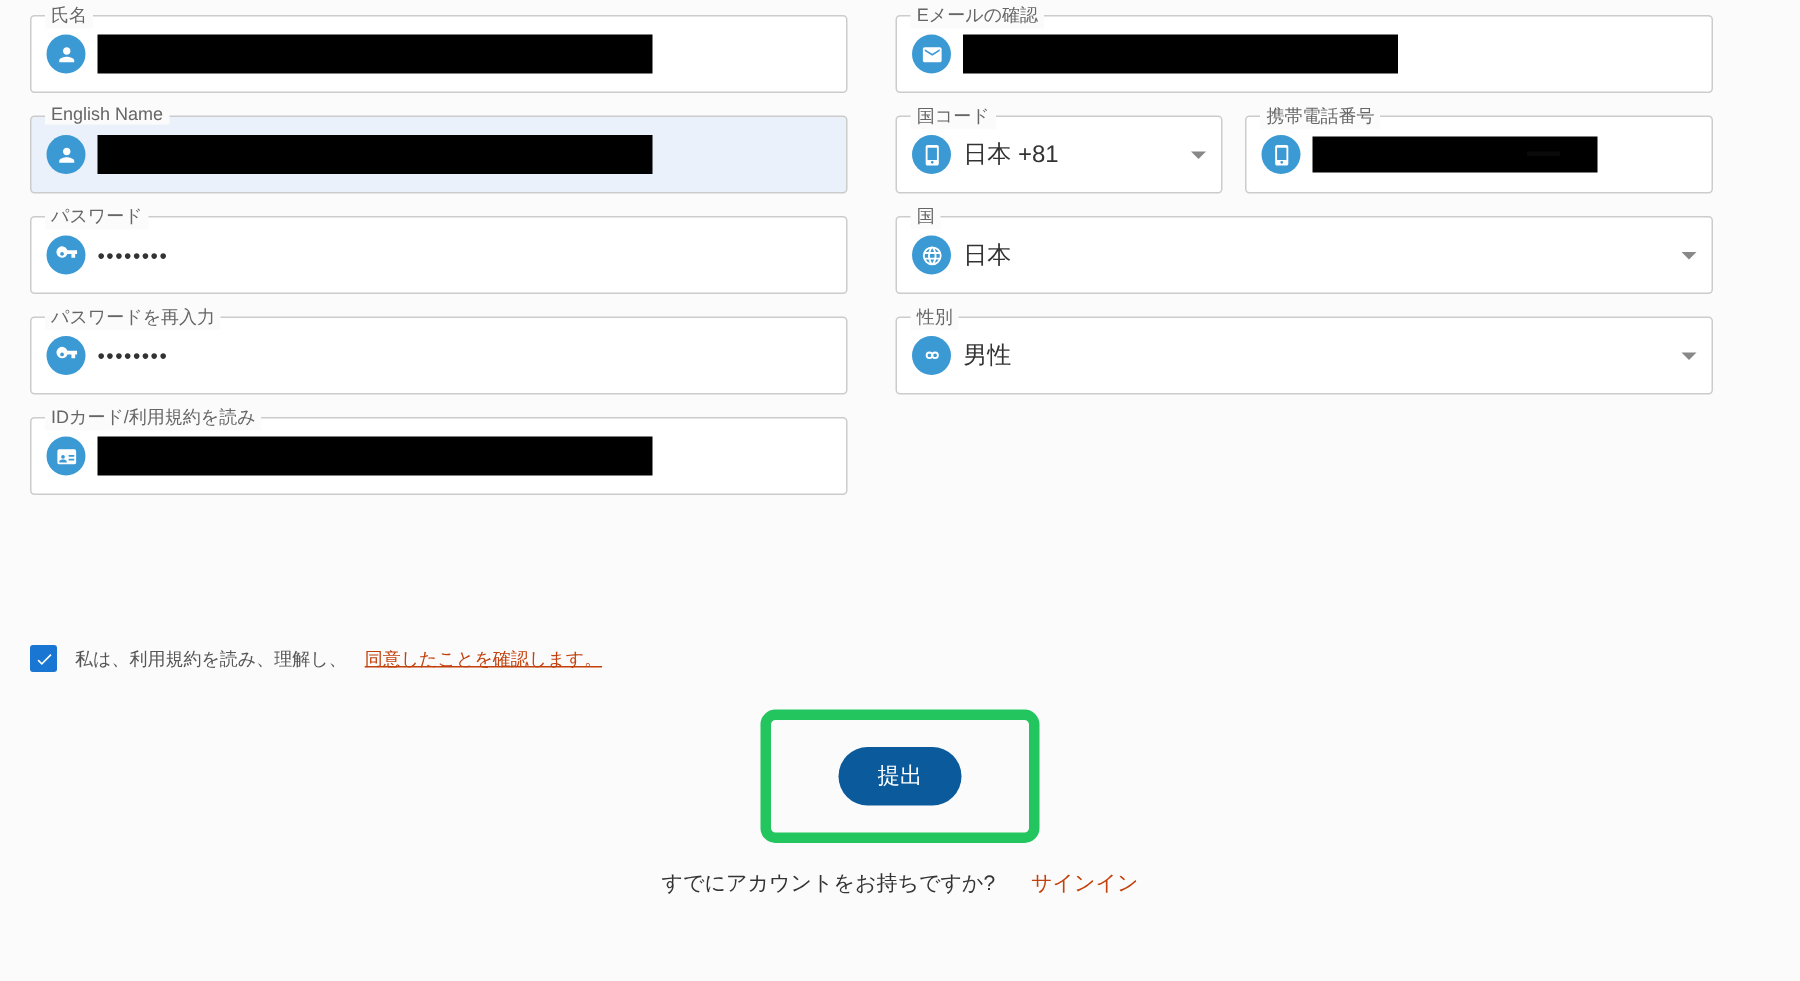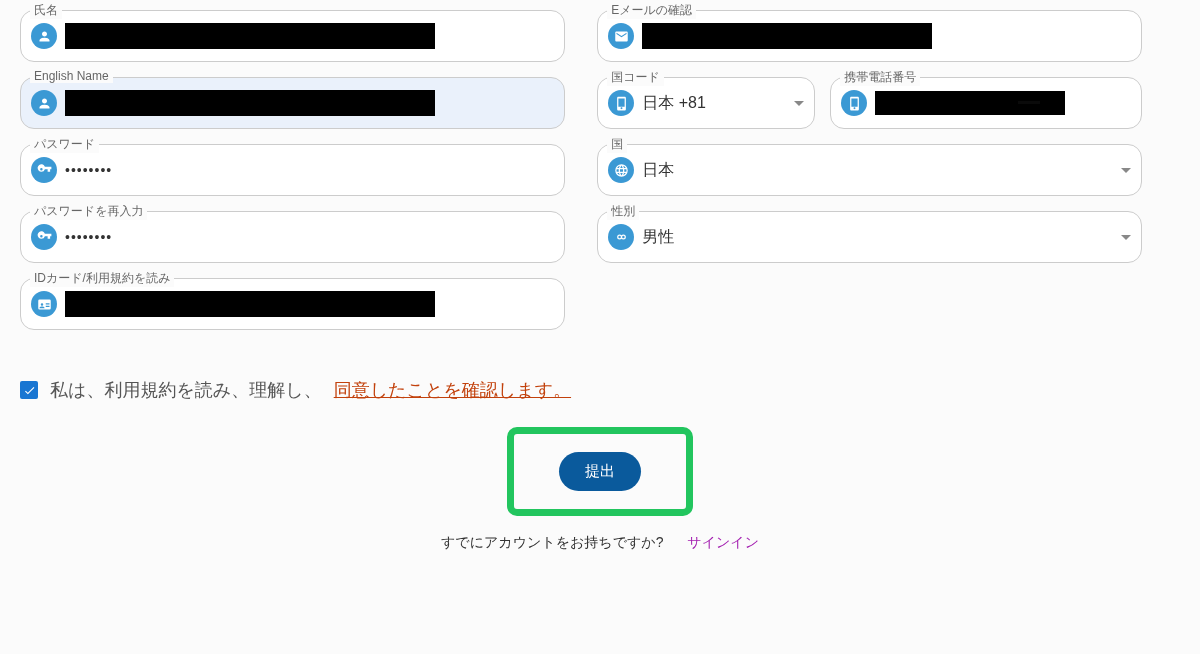--- a/index.html
+++ b/index.html
@@ -23,21 +23,21 @@
       top: -8px;
       left: 10px;
       background: #fbfbfb;
       padding: 0 4px;
       font-size: 12px;
       color: #666;
       z-index: 2;
     }
     .field-input {
       border: 1px solid #ccc;
-      border-radius: 14px;
+      border-radius: 3px;
       padding: 0 10px;
       height: 52px;
       display: flex;
       align-items: center;
       gap: 8px;
       background: #fff;
     }
     .field-input.highlight {
       background: #eaf1fb;
       border-color: #ccc;
@@ -63,25 +63,25 @@
     .txt-value { flex: 1; font-size: 16px; color: #333; }
     .dots { letter-spacing: 1px; font-size: 14px; color: #333; }
     .dropdown-arrow {
       width: 0; height: 0;
       border-left: 5px solid transparent;
       border-right: 5px solid transparent;
       border-top: 5px solid #888;
       margin-left: auto;
     }
     .agreement {
-      margin-top: 48px;
+      margin-top: 100px;
       display: flex;
       align-items: center;
       gap: 12px;
-      font-size: 18px;
+      font-size: 12px;
     }
     .checkbox {
       width: 18px; height: 18px;
       background: #1976d2;
       border-radius: 2px;
       display: flex;
       align-items: center;
       justify-content: center;
     }
     .checkbox svg { width: 13px; height: 13px; fill: #fff; }
@@ -105,21 +105,21 @@
       padding: 10px 26px;
       font-size: 15px;
       cursor: pointer;
     }
     .signin-line {
       margin-top: 18px;
       text-align: center;
       font-size: 14px;
       color: #333;
     }
-    .signin-link { color: #a21caf; text-decoration: none; margin-left: 20px; }
+    .signin-link { color: #c2410c; text-decoration: none; margin-left: 20px; }
     .redacted-phone { background: #000; height: 24px; flex: 1; max-width: 190px; position: relative; }
     .redacted-phone::after {
       content: ""; position: absolute; top: 40%; right: 25px; width: 22px; height: 3px; background: #0a0a0a;
     }
   </style>
 </head>
 <body>
 
 <div class="form-container">
 

